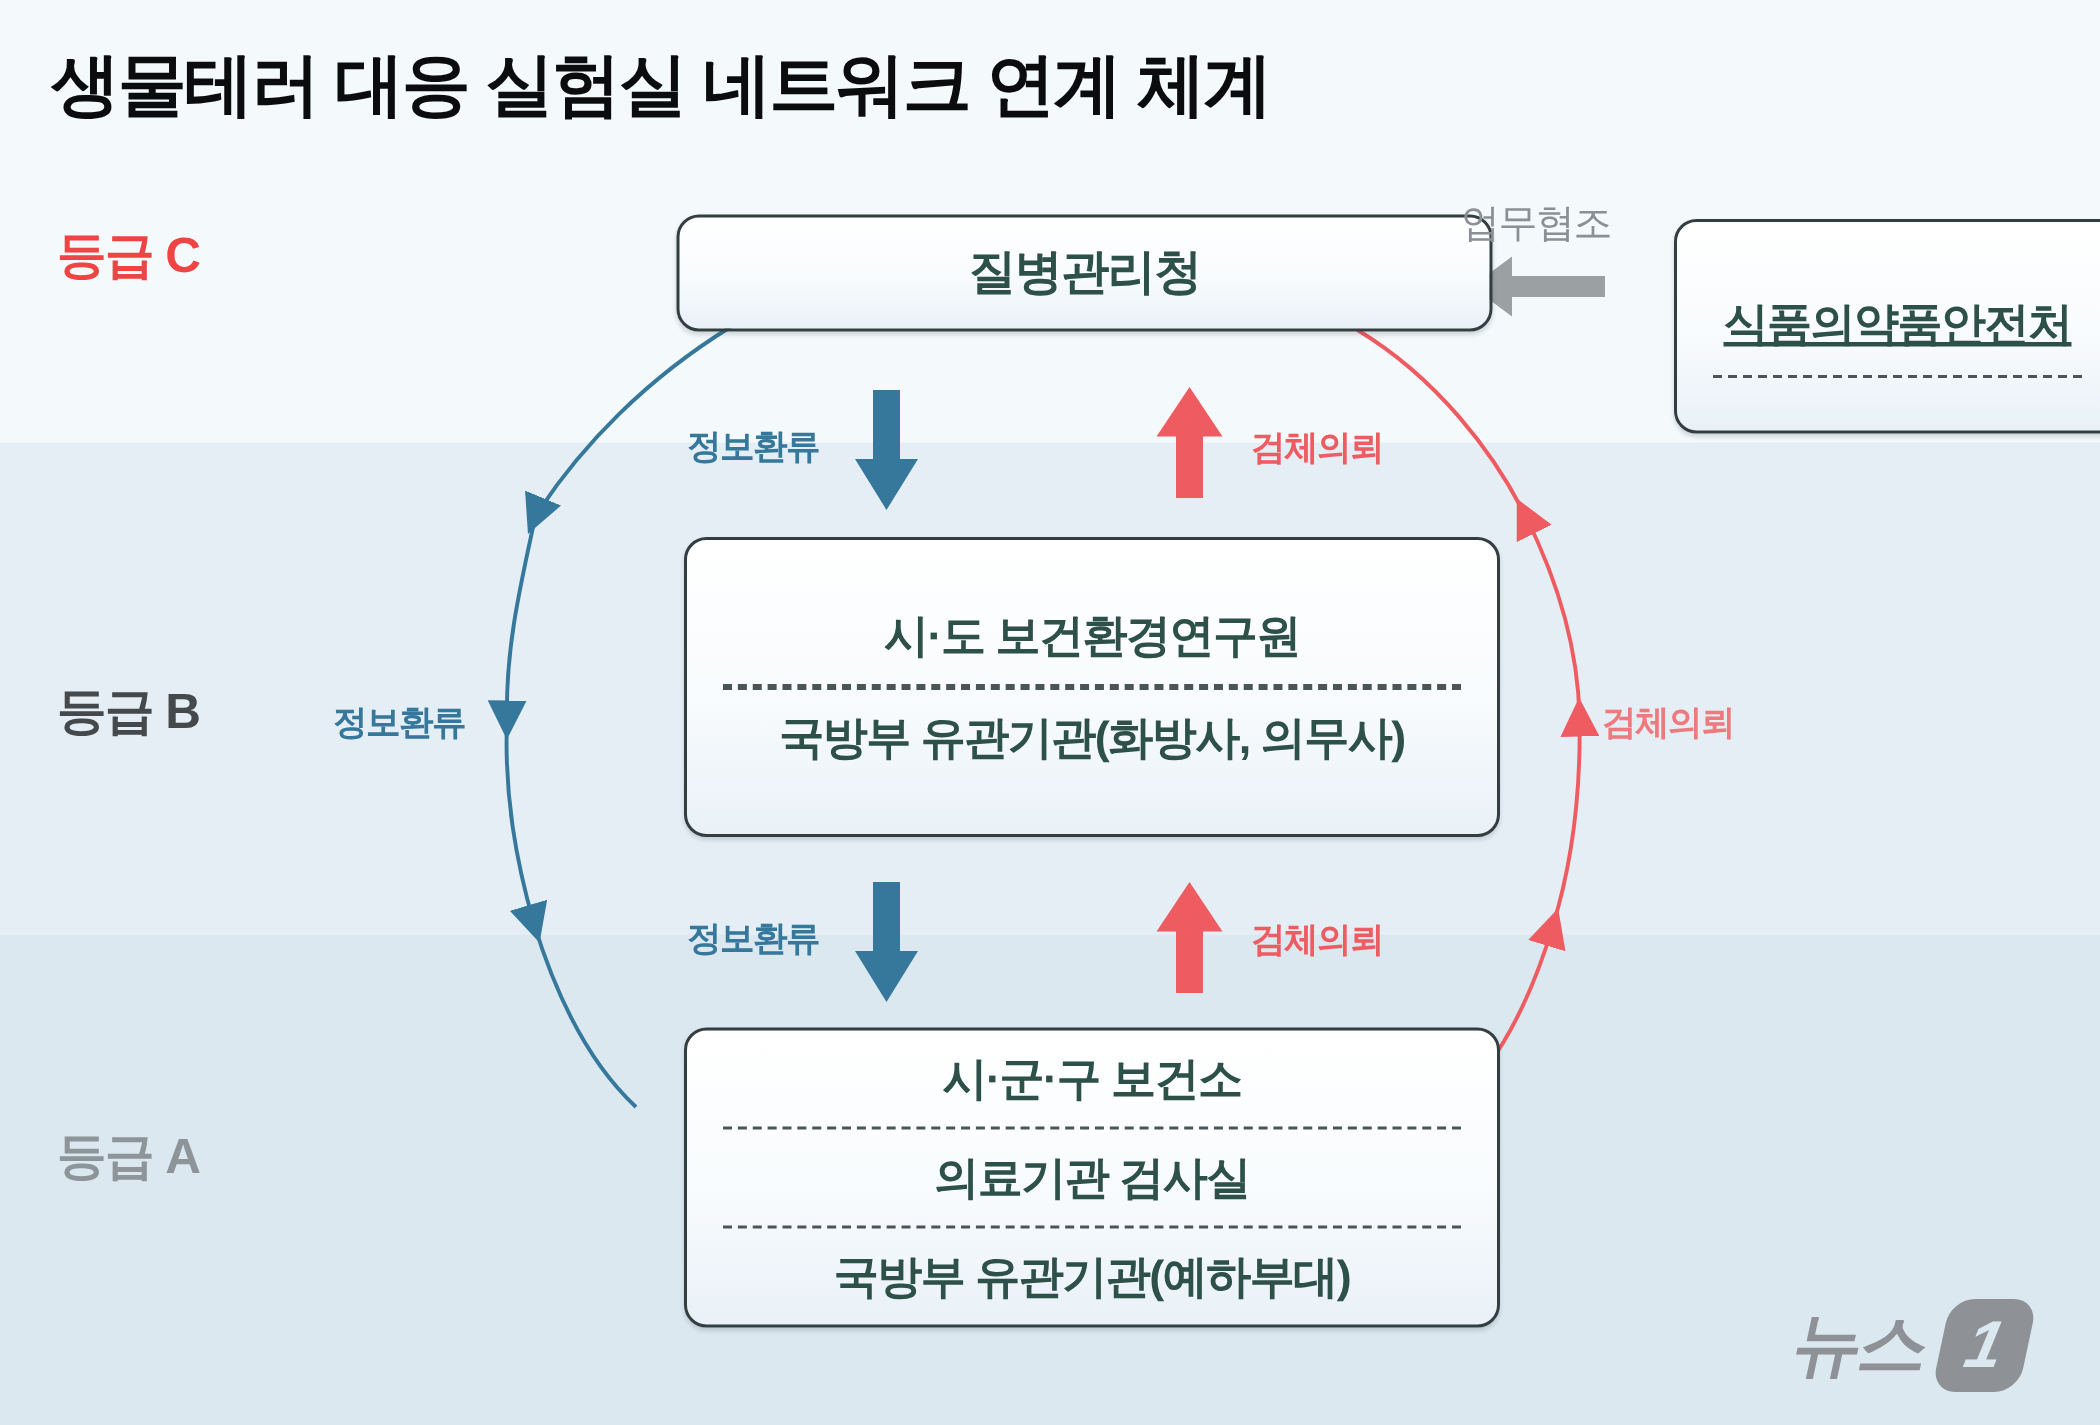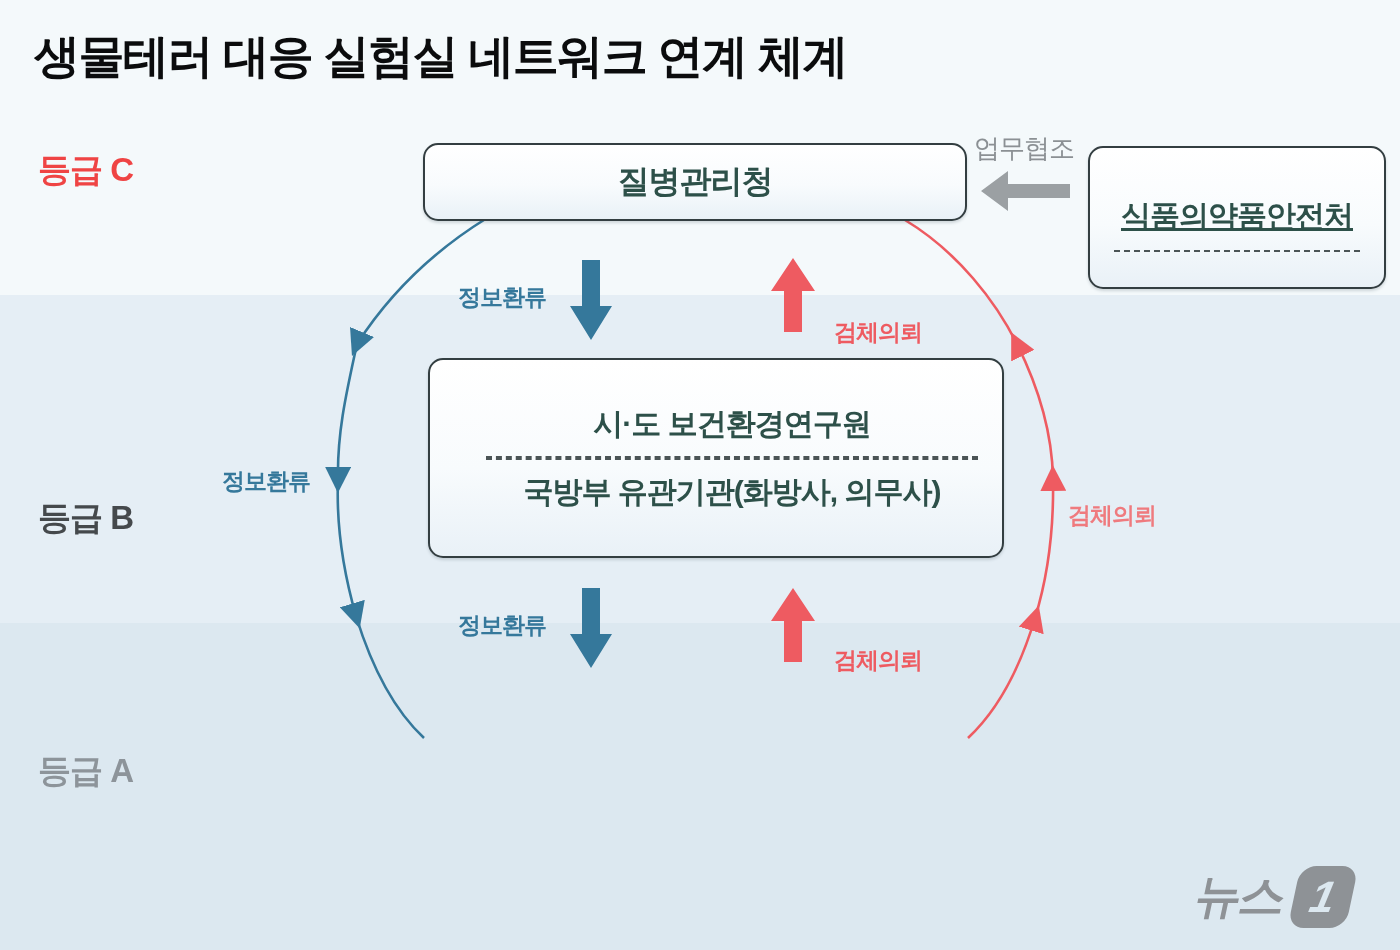--- a/index.html
+++ b/index.html
@@ -11,44 +11,44 @@
   .band-c{top:0;height:295px;background:#f4f9fb;}
   .band-b{top:295px;height:328px;background:#e5eef5;}
   .band-a{top:623px;height:327px;background:#dce8f0;}
 
   
   .title{position:absolute;left:34px;top:26px;font-size:46px;font-weight:800;color:#0b0c0d;letter-spacing:-1.5px;white-space:nowrap;}
 
   
   .grade{position:absolute;left:38px;font-size:33px;font-weight:600;letter-spacing:-1px;white-space:nowrap;}
   .grade-c{top:148px;color:#ef4444;}
-  .grade-b{top:452px;color:#45494c;margin-top:44px;}
+  .grade-b{top:452px;color:#45494c;}
   .grade-a{top:749px;color:#8d949a;}
 
   
   .orgbox{position:absolute;border:2px solid #333e41;border-radius:15px;
           background:linear-gradient(180deg,#ffffff 0%,#f8fbfd 55%,#e9f1f7 100%);
           box-shadow:0 2px 3px rgba(40,60,70,0.18);
-          display:flex;flex-direction:column;justify-content:center;}
+          display:flex;flex-direction:column;justify-content:center;margin-left:28px;}
   .orgbox .row{display:flex;align-items:center;justify-content:center;
                font-weight:700;color:#2d5049;letter-spacing:-1px;white-space:nowrap;}
   .divider{border-top:2px dashed #4b5456;margin:0 24px;height:0;}
 
   .box-kdca{left:423px;top:143px;width:540px;height:74px;}
   .box-kdca .row{font-size:32px;flex:1;}
   .box-external{left:1088px;top:146px;width:294px;height:139px;}
   .box-external .row{font-size:30px;height:66px;text-decoration:underline;}
-  .box-b{left:428px;top:358px;width:540px;height:196px;padding-left:32px;}
+  .box-b{left:428px;top:358px;width:540px;height:196px;}
   .box-a{left:428px;top:685px;width:540px;height:196px;}
   .box-b .row,.box-a .row{font-size:30px;height:64px;}
 
   
   .flowlabel{position:absolute;font-size:23px;font-weight:700;letter-spacing:-1px;white-space:nowrap;}
   .teal-t{color:#35789b;}
-  .red-t{color:#ee5b61;margin-top:34px;}
+  .red-t{color:#ee5b61;}
   .coop{position:absolute;left:974px;top:131px;font-size:26px;font-weight:500;color:#8b9094;letter-spacing:-1px;white-space:nowrap;}
 
   .lbl-info-1{left:458px;top:282px;}
   .lbl-req-1{left:834px;top:283px;}
   .lbl-info-2{left:458px;top:610px;}
   .lbl-req-2{left:834px;top:611px;}
   .lbl-info-arc{left:222px;top:466px;}
   .lbl-req-arc{left:1068px;top:466px;color:#ef7a7e;}
 
   
@@ -116,20 +116,27 @@
     <div class="divider"></div>
   </div>
 
   <div class="orgbox box-b">
     <div class="row">시·도 보건환경연구원</div>
     <div class="divider"></div>
     <div class="divider"></div>
     <div class="row">국방부 유관기관(화방사, 의무사)</div>
   </div>
 
+  <div class="orgbox box-a">
+    <div class="row">시·군·구 보건소</div>
+    <div class="divider"></div>
+    <div class="row">의료기관 검사실</div>
+    <div class="divider"></div>
+    <div class="row">국방부 유관기관(예하부대)</div>
+  </div>
 
   <div class="coop">업무협조</div>
 
   <div class="flowlabel teal-t lbl-info-1">정보환류</div>
   <div class="flowlabel red-t lbl-req-1">검체의뢰</div>
   <div class="flowlabel teal-t lbl-info-2">정보환류</div>
   <div class="flowlabel red-t lbl-req-2">검체의뢰</div>
   <div class="flowlabel teal-t lbl-info-arc">정보환류</div>
   <div class="flowlabel red-t lbl-req-arc">검체의뢰</div>
 

